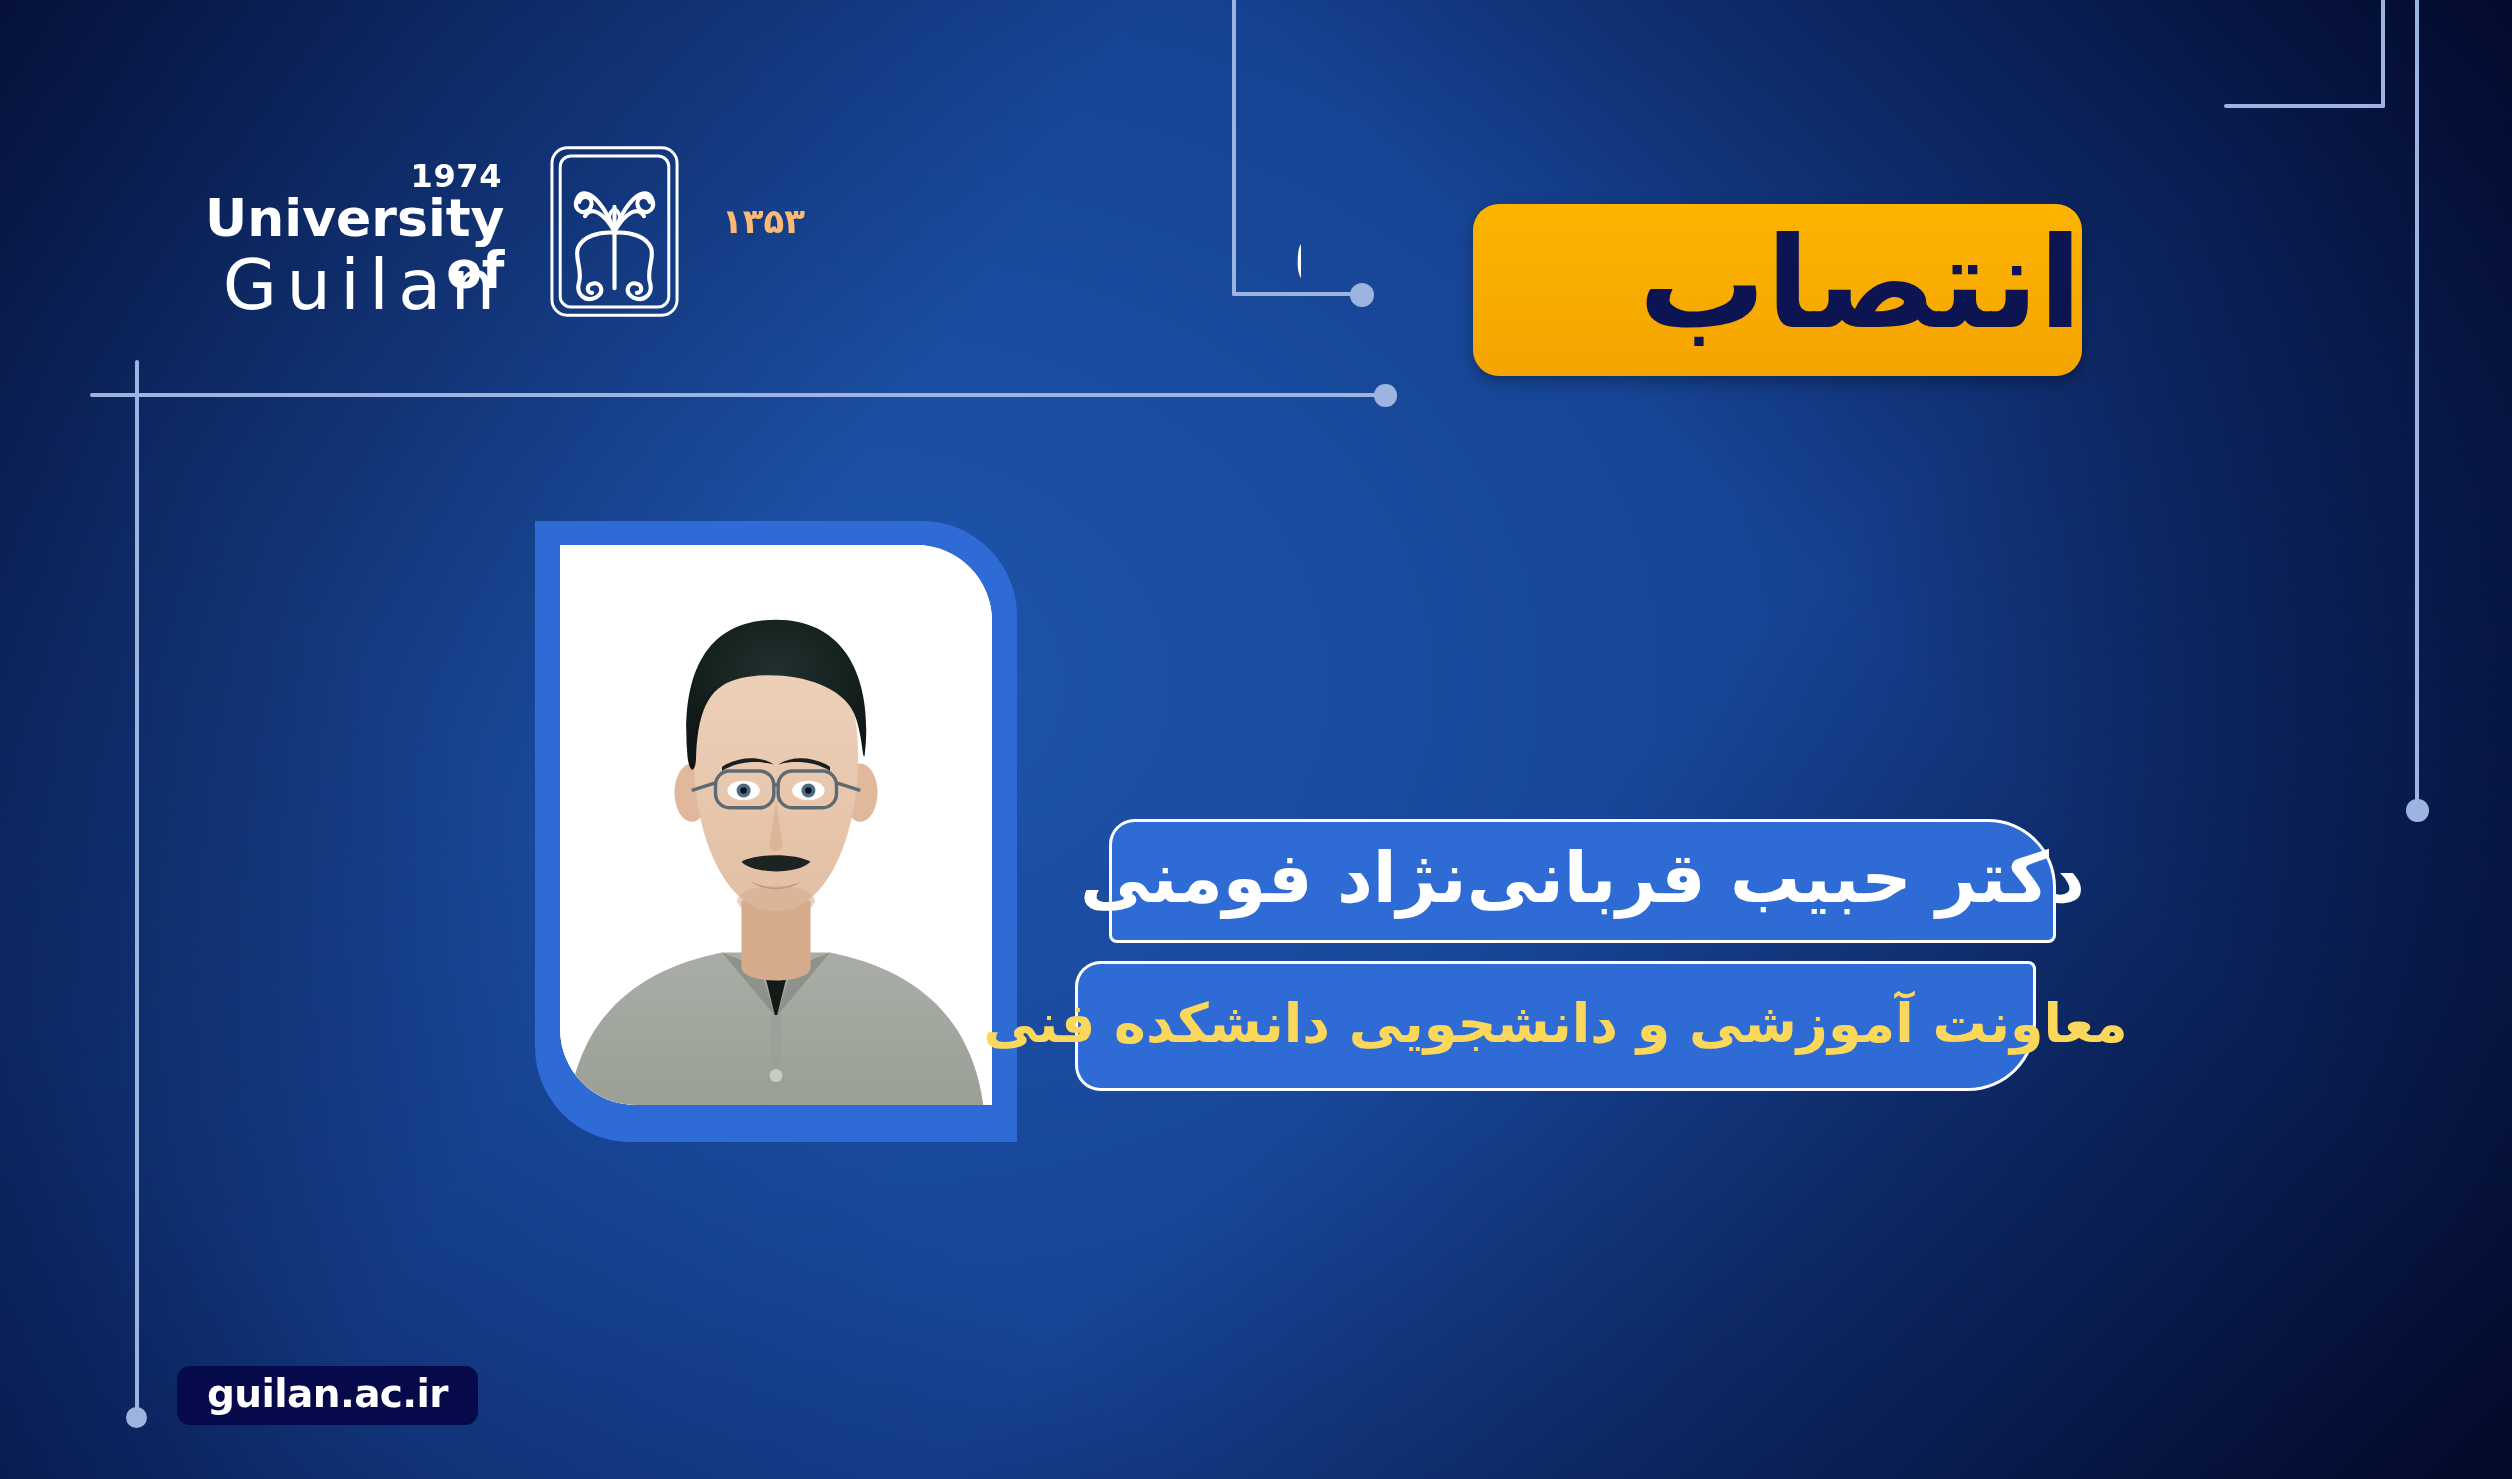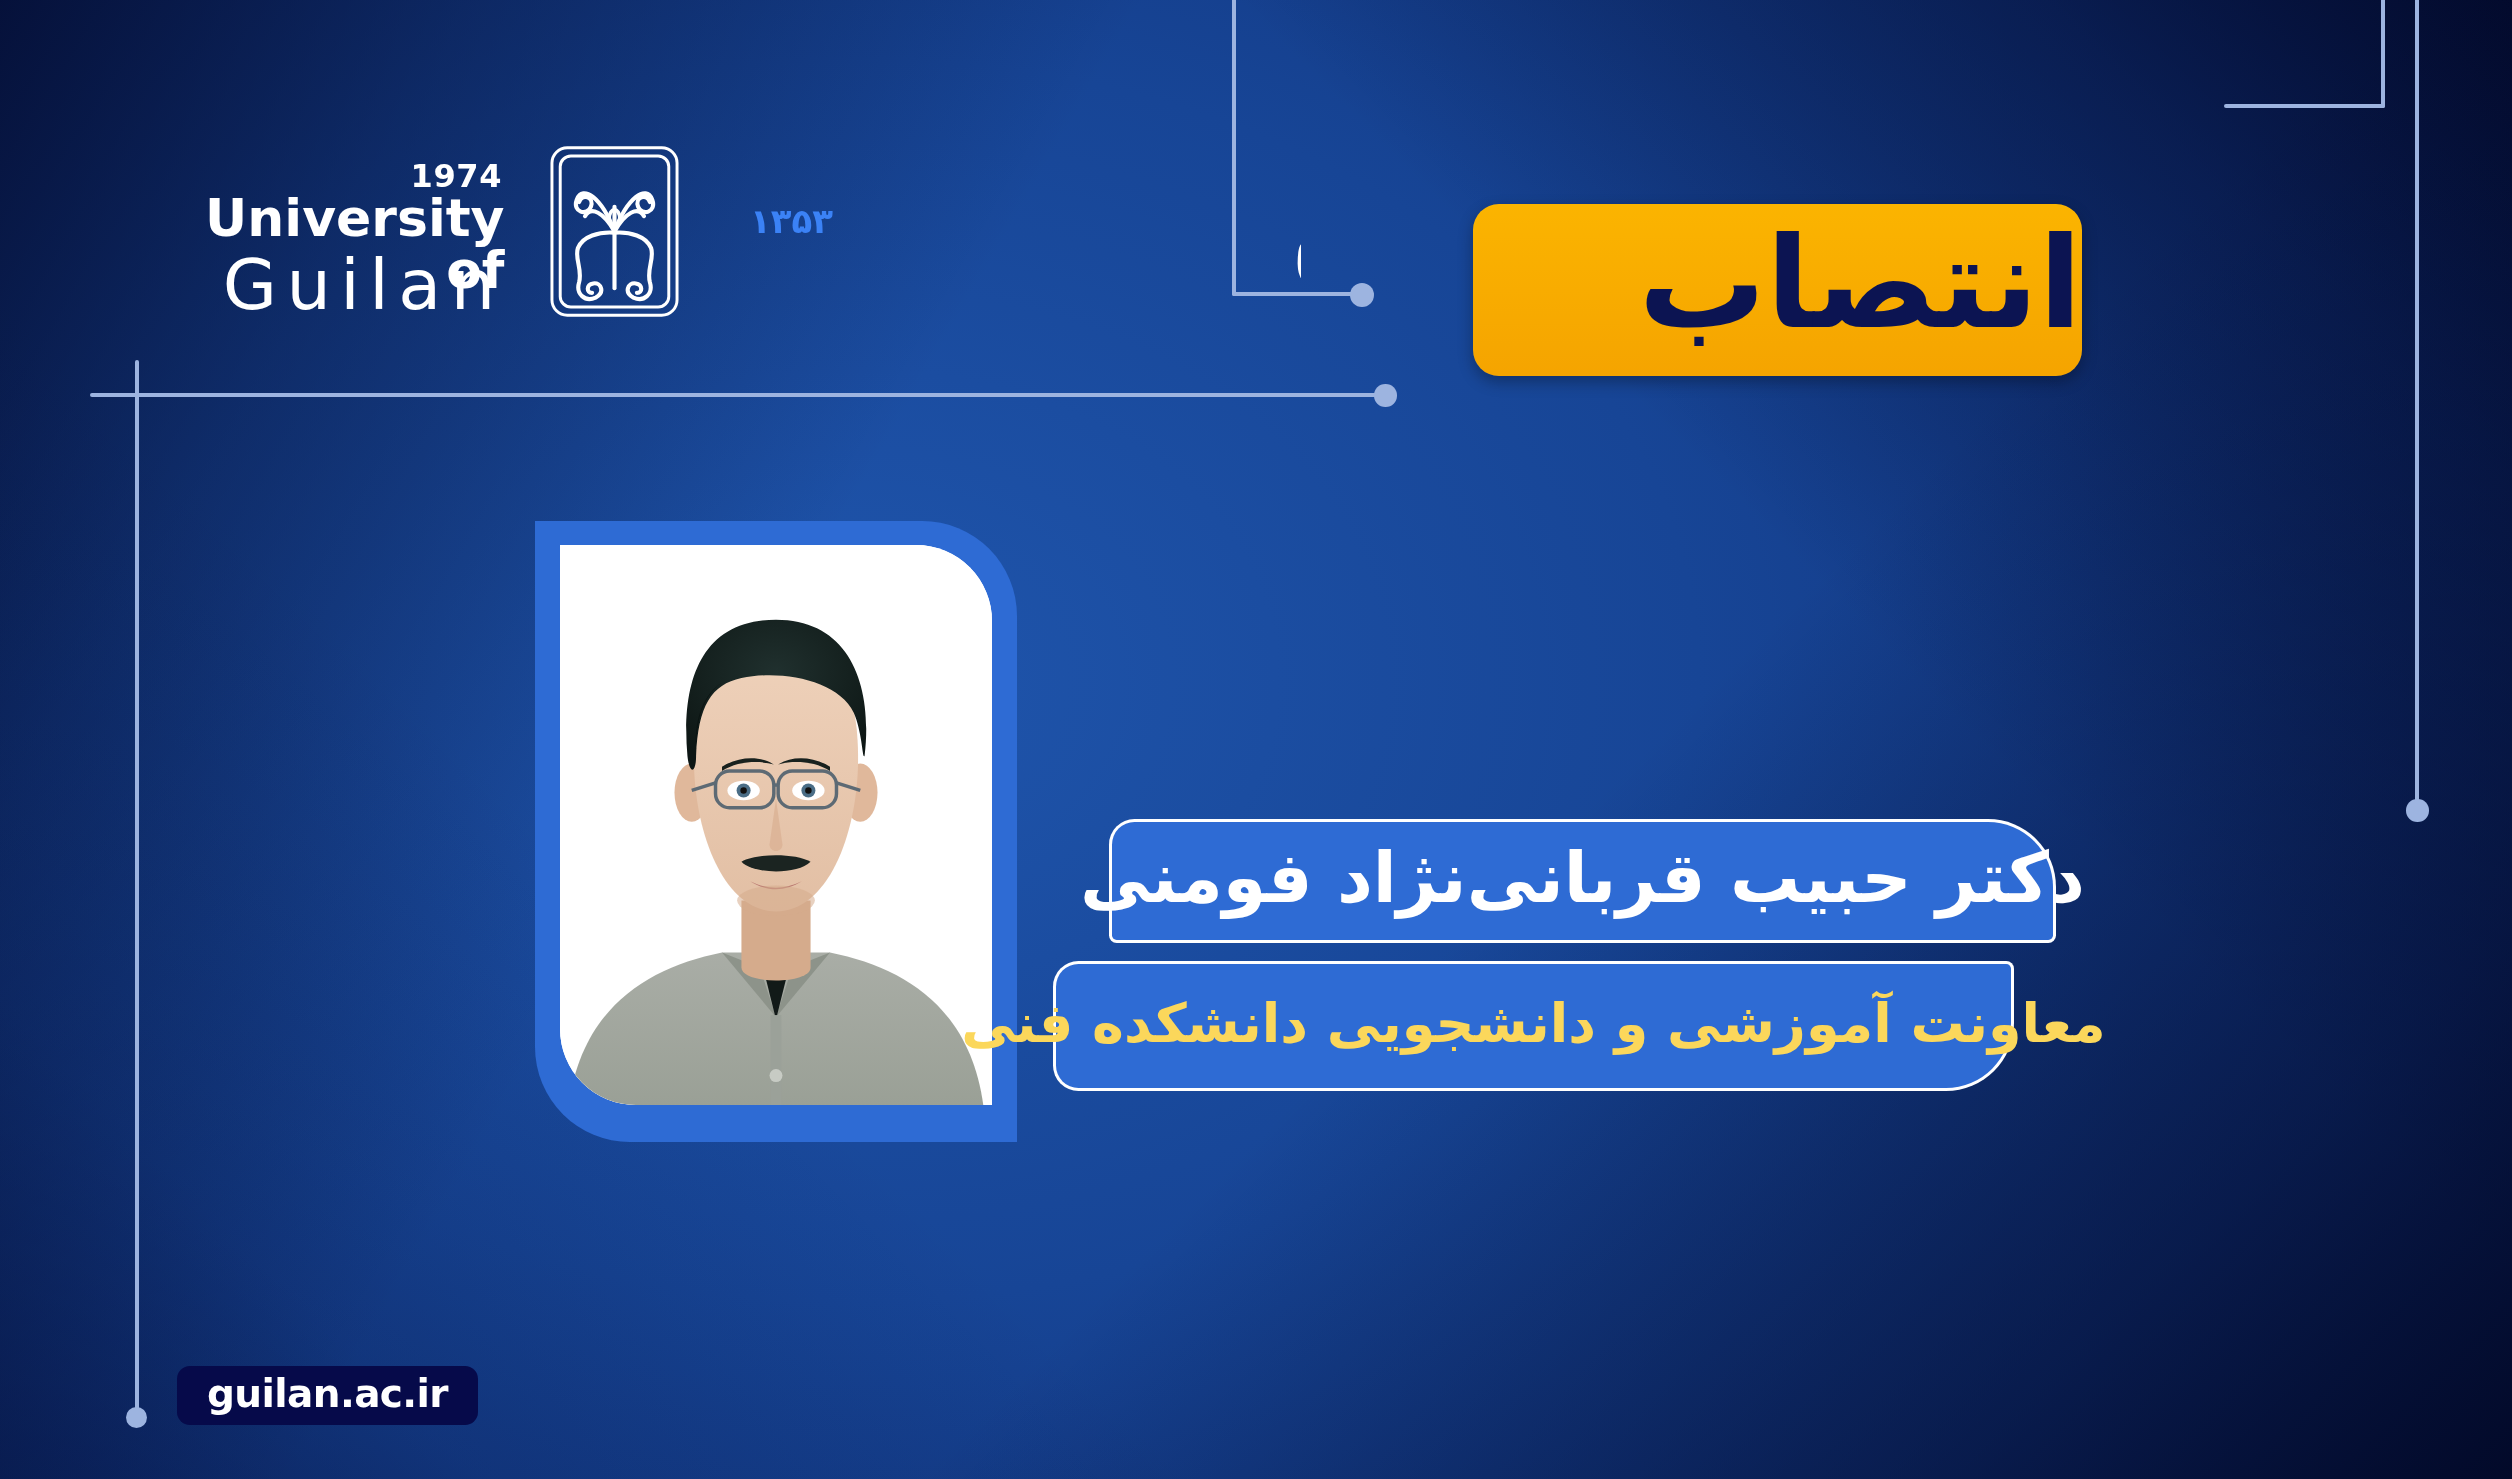--- a/index.html
+++ b/index.html
@@ -29,21 +29,21 @@
   .dot{position:absolute;background:#9db4e0;border-radius:50%;}
 
   
   .logo{position:absolute;left:177px;top:149px;width:1124px;height:172px;}
   .logo-en{position:absolute;left:0;top:0;width:331px;height:172px;color:#fff;text-align:right;}
   .logo-year{position:absolute;right:6px;top:8.3px;font-size:32px;font-weight:700;letter-spacing:0.6px;}
   .logo-l1{position:absolute;right:3.5px;top:43px;font-size:52px;font-weight:700;letter-spacing:0px;line-height:1;}
   .logo-l2{position:absolute;right:3.5px;top:101px;font-size:70px;font-weight:400;letter-spacing:9.5px;line-height:1;}
   .logo-mark{position:absolute;left:349px;top:-6px;width:177px;height:177px;}
   .logo-fa{position:absolute;left:521px;top:-12px;width:603px;height:189px;}
-  .logo-fa-year{position:absolute;left:24px;top:64px;color:#3b82f6;font-size:34px;font-weight:600;letter-spacing:1.2px;margin-left:28px;}
+  .logo-fa-year{position:absolute;left:24px;top:64px;color:#fdba74;font-size:34px;font-weight:600;letter-spacing:1.2px;}
 
   
   .badge-appoint{
     position:absolute;left:1473px;top:204px;width:609px;height:172px;
     background:linear-gradient(180deg,#FBB400 0%,#F5A400 100%);
     border-radius:26px;
     box-shadow:0 6px 15.4px rgba(0,0,0,.30);
     display:flex;align-items:center;justify-content:flex-end;
   }
   .badge-appoint span{
@@ -71,21 +71,21 @@
   }
   .plate-name{
     left:1112px;top:822px;width:941px;height:118px;
     border-radius:22.5px 65px 4.7px 4.7px;
   }
   .plate-name span{
     color:#ffffff;font-size:70px;font-weight:700;line-height:1;
     white-space:nowrap;transform:translateY(-3.5px);
   }
   .plate-title{
-    left:1056px;top:964px;width:955px;height:124px;
+    left:1078px;top:964px;width:955px;height:124px;
     border-radius:22.5px 4.7px 65px 22.5px;
   }
   .plate-title span{
     color:#FBD75B;font-size:54px;font-weight:700;line-height:1;
     white-space:nowrap;transform:translateY(-2.4px);
   }
 
   
   .url-badge{
     position:absolute;left:177px;top:1366px;width:301px;height:59px;

